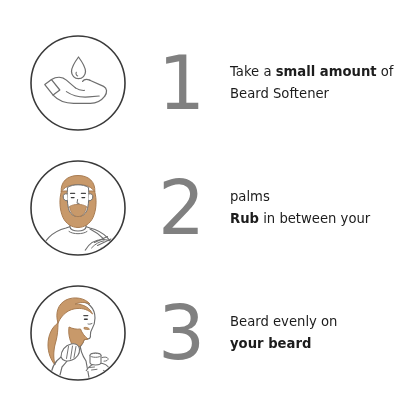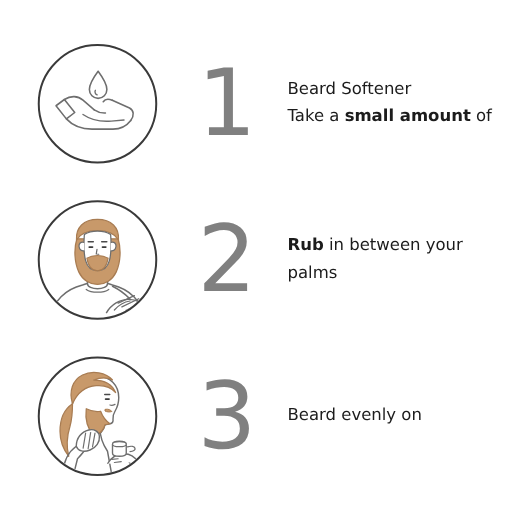--- a/index.html
+++ b/index.html
@@ -96,22 +96,22 @@
         <path d="M61.8 47.2 C58.6 45.9 55.9 46.4 54.6 48.4" fill="none" stroke="#6e6e6e" stroke-width="1.25" stroke-linecap="round"></path>
 
         <path d="M38.4 58.6 C44.8 63.0 52.6 64.6 61.0 63.9 L71.2 63.0" fill="none" stroke="#6e6e6e" stroke-width="1.15" stroke-linecap="round"></path>
         <path d="M47.4 54.9 C50.2 56.8 53.0 57.6 56.4 57.4" fill="none" stroke="#6e6e6e" stroke-width="1.1" stroke-linecap="round"></path>
       </svg>
     </div>
 
     <div class="step-numeral">1</div>
 
     <div class="step-text">
+      <span class="tline"><span>Take a </span><b>small amount</b><span> of</span></span>
       <span class="tline"><span>Beard Softener</span><b></b><span></span></span>
-      <span class="tline"><span>Take a </span><b>small amount</b><span> of</span></span>
     </div>
   </div>
 
   <div class="step-row" id="row-2">
 
     <div class="icon-badge">
       <svg viewBox="0 0 100 100" xmlns="http://www.w3.org/2000/svg">
         <defs>
           <clipPath id="clip2">
             <circle cx="50" cy="50" r="46"></circle>
@@ -153,22 +153,22 @@
           <path d="M75.5 93.5 L88.5 87.5" stroke="#6e6e6e" stroke-width="1.05" stroke-linecap="round"></path>
           <path d="M63.5 90 C67 86 71.5 83.5 76 82.8" fill="none" stroke="#6e6e6e" stroke-width="1.0" stroke-linecap="round"></path>
         </g>
         <circle cx="50" cy="50" r="47" fill="none" stroke="#3a3a3a" stroke-width="1.6"></circle>
       </svg>
     </div>
 
     <div class="step-numeral">2</div>
 
     <div class="step-text">
+      <span class="tline"><span>palms</span><b></b><span></span></span>
       <span class="tline"><span></span><b>Rub</b><span> in between your</span></span>
-      <span class="tline"><span>palms</span><b></b><span></span></span>
     </div>
   </div>
 
   <div class="step-row" id="row-3">
 
     <div class="icon-badge">
       <svg viewBox="0 0 100 100" xmlns="http://www.w3.org/2000/svg">
         <defs>
           <clipPath id="clip3">
             <circle cx="50" cy="50" r="46"></circle>
@@ -213,16 +213,17 @@
           <path d="M63.5 87.0 L69.0 86.3" stroke="#6e6e6e" stroke-width="0.95" stroke-linecap="round"></path>
         </g>
         <circle cx="50" cy="50" r="47" fill="none" stroke="#3a3a3a" stroke-width="1.6"></circle>
       </svg>
     </div>
 
     <div class="step-numeral">3</div>
 
     <div class="step-text">
       <span class="tline"><span>Beard evenly on</span><b></b><span></span></span>
+      <span class="tline"><span></span><b>your beard</b><span></span></span>
     </div>
   </div>
 
 </div>
 
 </body></html>

